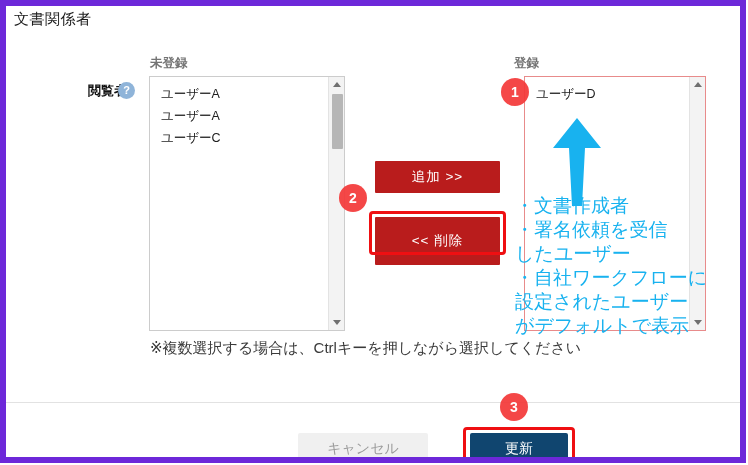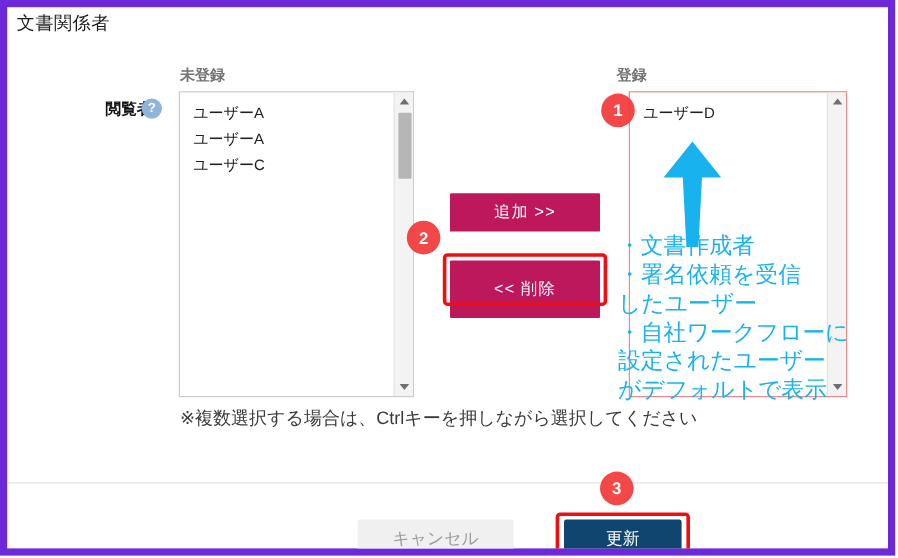--- a/index.html
+++ b/index.html
@@ -147,21 +147,21 @@
     width: 11px;
     background: #b6b6b6;
     border-radius: 1px;
   }
   .left .sb-thumb  { top: 17px; height: 55px; }
 
   
   .mid-btn {
     position: absolute;
     box-sizing: border-box;
-    background: #be185d;
+    background: #b91c1c;
     color: #ffffff;
     border: none;
     font-family: "Liberation Sans", "DejaVu Sans", sans-serif;
     font-size: 13.5px;
     letter-spacing: 1px;
     text-align: center;
     cursor: pointer;
     border-radius: 1px;
   }
   .btn-add {

